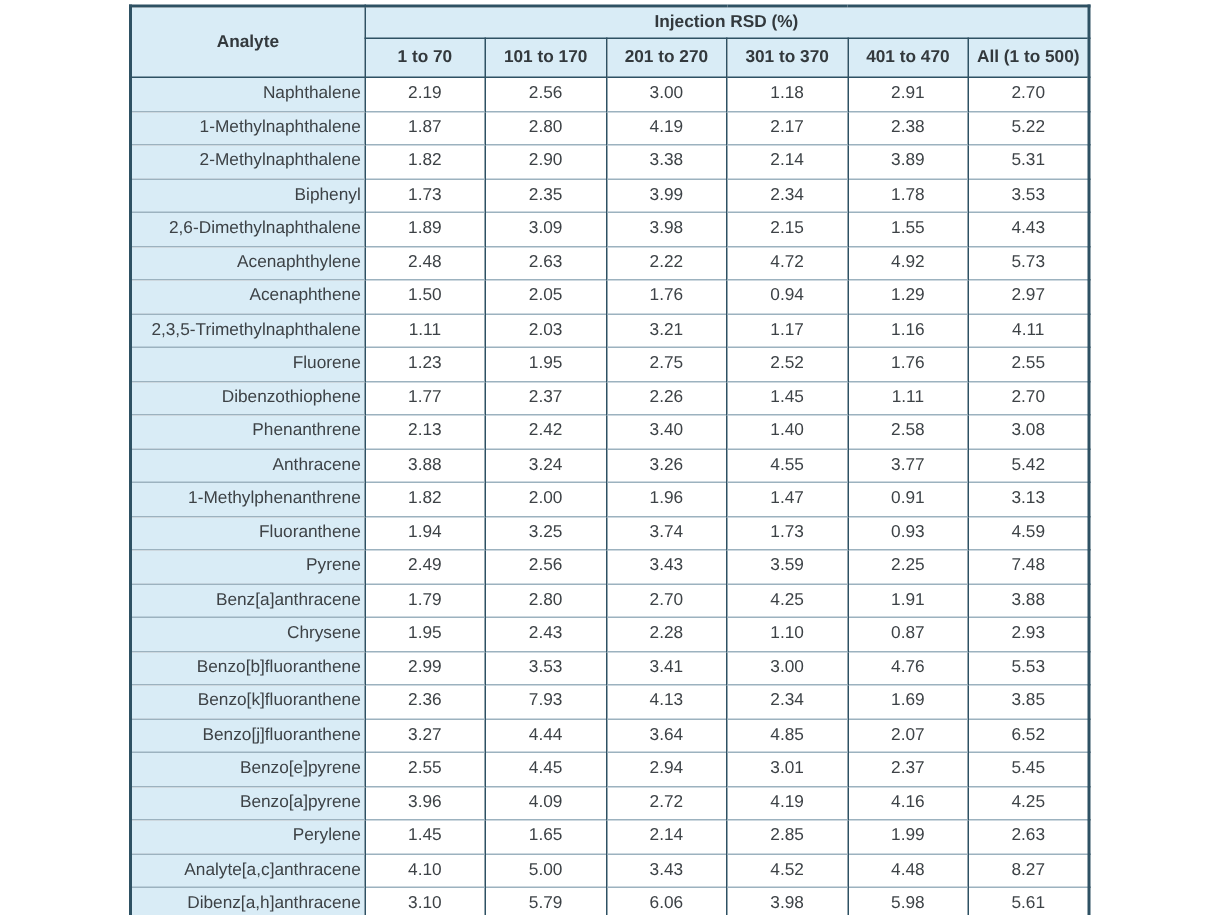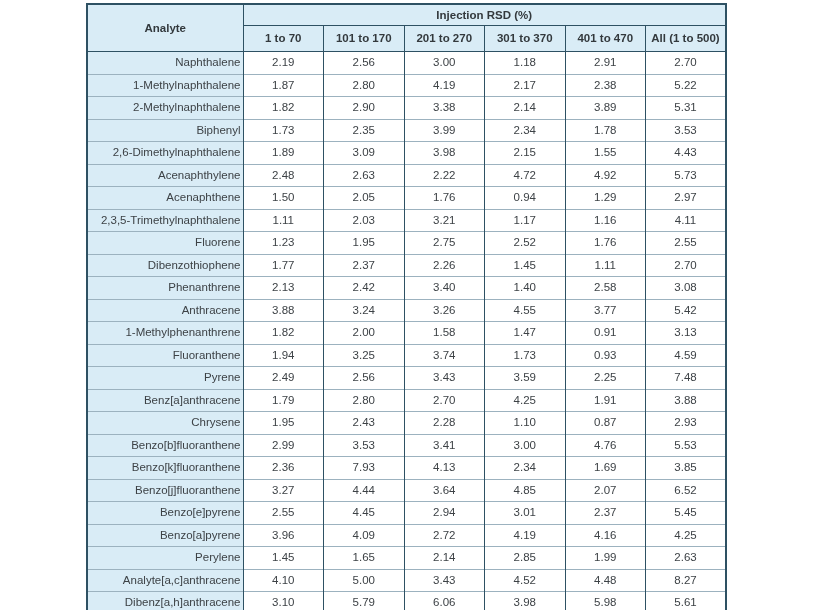--- a/index.html
+++ b/index.html
@@ -185,21 +185,21 @@
           <td class="val">3.24</td>
           <td class="val">3.26</td>
           <td class="val">4.55</td>
           <td class="val">3.77</td>
           <td class="val">5.42</td>
         </tr>
         <tr>
           <td class="analyte">1-Methylphenanthrene</td>
           <td class="val">1.82</td>
           <td class="val">2.00</td>
-          <td class="val">1.58</td>
+          <td class="val">1.96</td>
           <td class="val">1.47</td>
           <td class="val">0.91</td>
           <td class="val">3.13</td>
         </tr>
         <tr>
           <td class="analyte">Fluoranthene</td>
           <td class="val">1.94</td>
           <td class="val">3.25</td>
           <td class="val">3.74</td>
           <td class="val">1.73</td>

